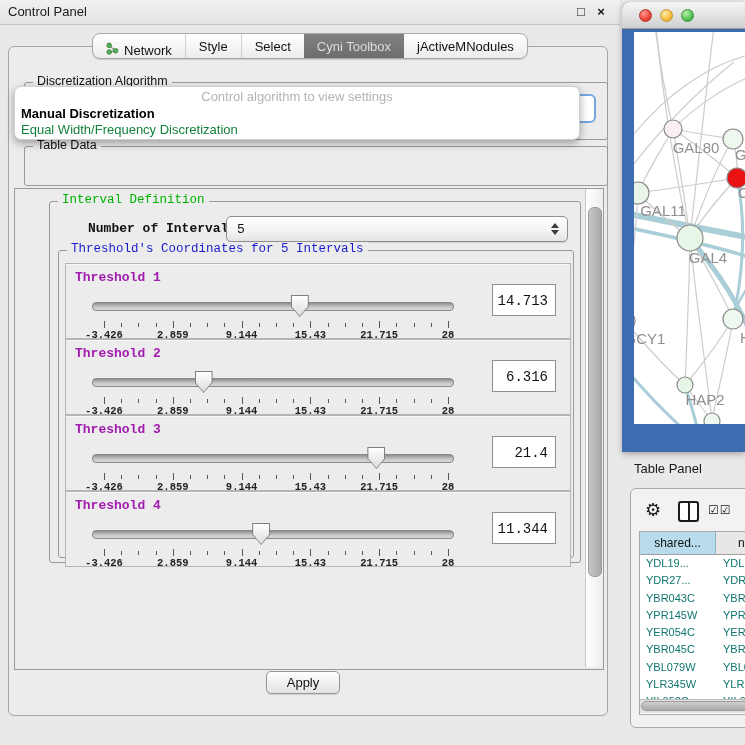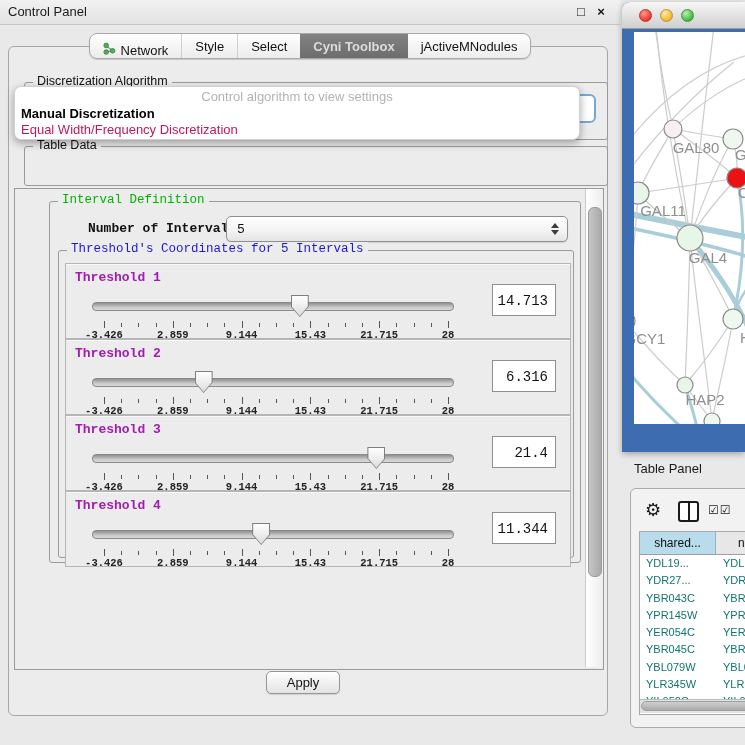--- a/index.html
+++ b/index.html
@@ -9,21 +9,21 @@
   
   #cp-titlebar{left:0;top:0;width:620px;height:24px;background:linear-gradient(180deg,#f1f1f1,#e3e3e3);
       border-bottom:1px solid #c6c6c6;}
   #cp-title{left:8px;top:0;height:24px;line-height:24px;font-size:13px;color:#1a1a1a;}
   .win-icon{top:4px;width:16px;height:16px;line-height:16px;text-align:center;font-size:13px;color:#111;cursor:default;}
   
   .tabbar{display:inline-flex;align-items:stretch;background:linear-gradient(180deg,#ffffff,#ececec);
       border:1px solid #a8a8a8;border-radius:8px;overflow:hidden;height:24px;box-shadow:0 1px 1px rgba(0,0,0,.15);}
   .tab{display:flex;align-items:center;padding:0 13px;font-size:13px;color:#111;border-left:1px solid #cfcfcf;cursor:default;white-space:nowrap;}
   .tab:first-child{border-left:none;margin-top:8px;}
-  .tab.selected{background:linear-gradient(180deg,#828282,#6d6d6d);color:#dcdcdc;border-left:none;font-weight:bold;}
+  .tab.selected{background:linear-gradient(180deg,#828282,#6d6d6d);color:#dcdcdc;border-left:none;}
   .tab.selected + .tab{border-left:none;}
   .tab .ticon{margin-right:5px;display:inline-block;}
   #top-tabs{left:0;top:33px;width:620px;text-align:center;z-index:6;}
   #bottom-tabs{left:0;top:703px;width:620px;text-align:center;z-index:6;}
   
   #content{left:8px;top:46px;width:598px;height:668px;background:#ececec;border:1px solid #a6a6a6;border-radius:6px;}
   .group{position:absolute;border:1px solid #9a9a9a;border-radius:3px;}
   .group-label{position:absolute;top:-9px;left:8px;background:#ececec;padding:0 4px;font-size:12.5px;color:#111;line-height:15px;}
   .group-label.green{color:#00b300;}
   .group-label.blue{color:#1a1acc;}
@@ -32,21 +32,21 @@
       box-shadow:0 1px 1px rgba(0,0,0,.12);}
   .combo .ctext{position:absolute;left:10px;top:0;right:26px;height:100%;font-size:13px;color:#111;display:flex;align-items:center;white-space:nowrap;overflow:hidden;}
   .spinner{position:absolute;right:7px;top:50%;transform:translateY(-50%);width:9px;height:12px;}
   .spinner .up{position:absolute;left:0;top:0;width:0;height:0;border-left:4.5px solid transparent;border-right:4.5px solid transparent;border-bottom:5px solid #3c3c3c;}
   .spinner .dn{position:absolute;left:0;bottom:0;width:0;height:0;border-left:4.5px solid transparent;border-right:4.5px solid transparent;border-top:5px solid #3c3c3c;}
   
   #popup{left:14px;top:86px;width:564px;height:52px;background:#ffffff;border-radius:7px;z-index:20;
       box-shadow:0 3px 9px rgba(0,0,0,.35);border:1px solid #d0d0d0;}
   #popup .hint{position:absolute;left:0;top:2px;width:100%;text-align:center;font-size:13px;color:#b3b3b3;}
   #popup .opt1{position:absolute;left:6px;top:19px;font-size:13px;font-weight:bold;color:#000;}
-  #popup .opt2{position:absolute;left:6px;top:35px;font-size:13px;color:#be185d;}
+  #popup .opt2{position:absolute;left:6px;top:35px;font-size:13px;color:#15803d;}
   #combo-fragment{left:500px;top:94px;width:92px;height:25px;border:2px solid #74a8dc;border-radius:6px;background:#fff;z-index:5;}
   
   #scrollpane{left:14px;top:188px;width:588px;height:480px;border:1px solid #9a9a9a;background:#ececec;overflow:hidden;font-family:Liberation Mono, monospace;}
   .vtrack{position:absolute;background:linear-gradient(90deg,#ffffff,#ededed);border-left:1px solid #c9c9c9;}
   .vthumb{position:absolute;border-radius:6px;background:linear-gradient(90deg,#c6c6c6,#a9a9a9);border:1px solid #9b9b9b;}
   
   .threshold-box{position:absolute;left:6px;width:504px;height:74px;background:#ececec;border:1px solid #b5b5b5;box-shadow:inset 0 1px 0 #f8f8f8;}
   .th-label{position:absolute;left:9px;top:6px;font-size:13px;font-weight:bold;color:#a21caf;}
   .slider-track{position:absolute;left:26px;top:38px;width:360px;height:7px;border-radius:4px;
       background:linear-gradient(180deg,#8f8f8f,#c9c9c9 60%,#d9d9d9);border:1px solid #8a8a8a;}

